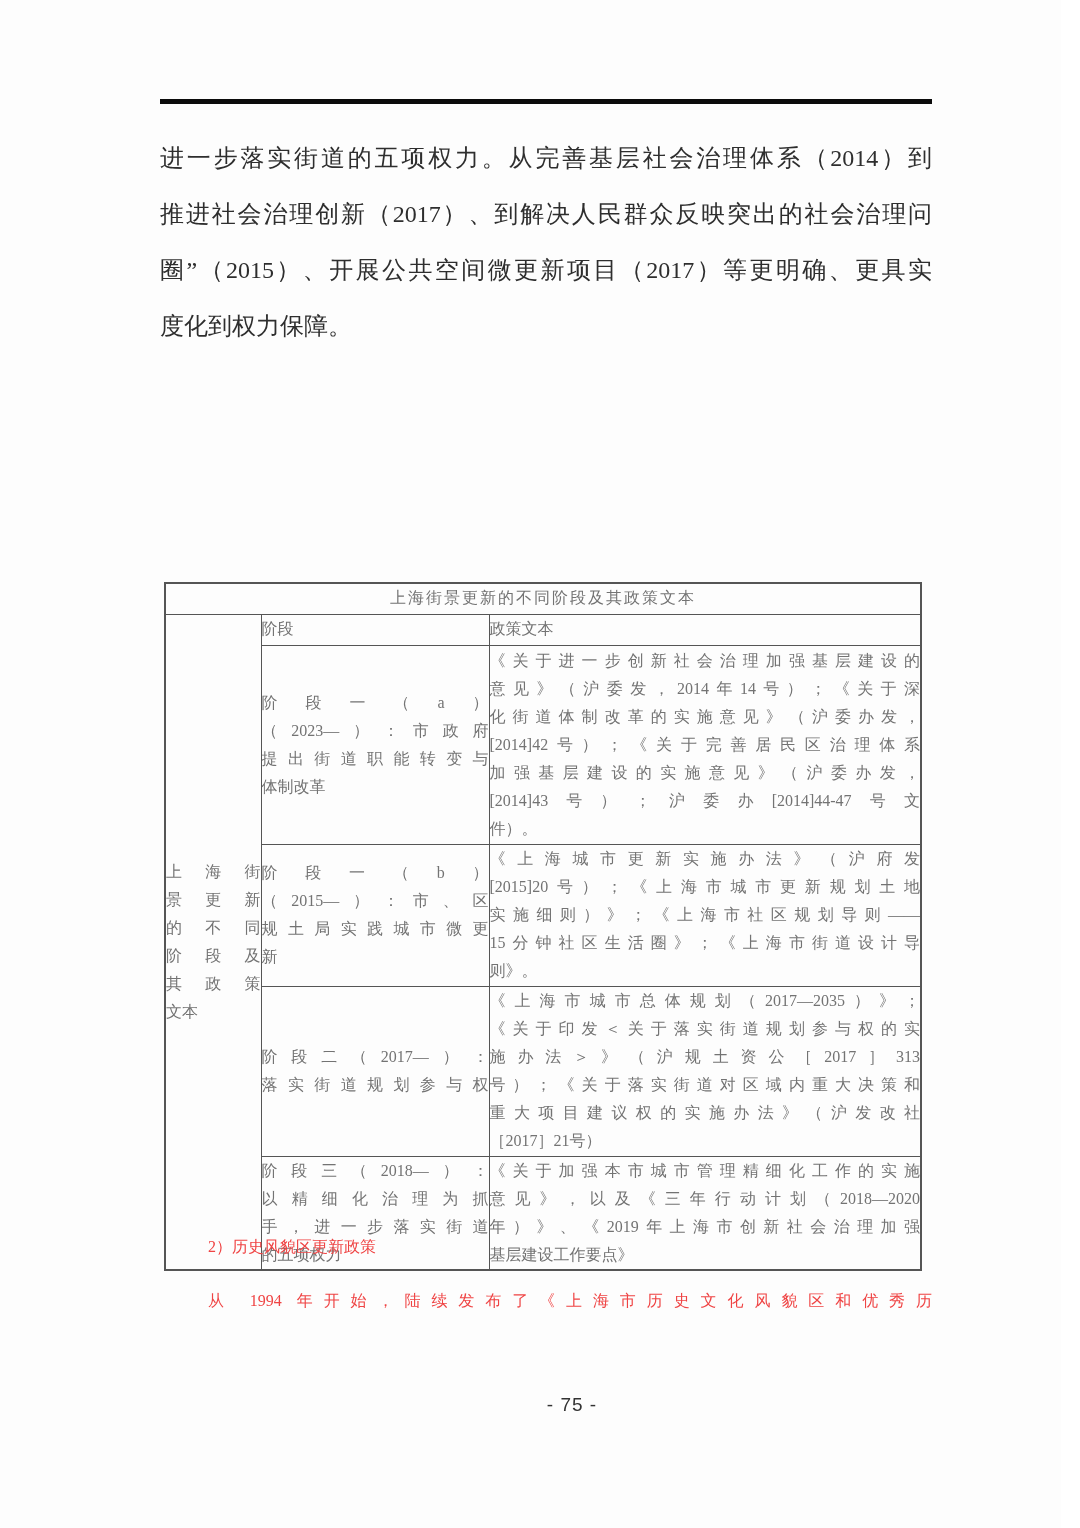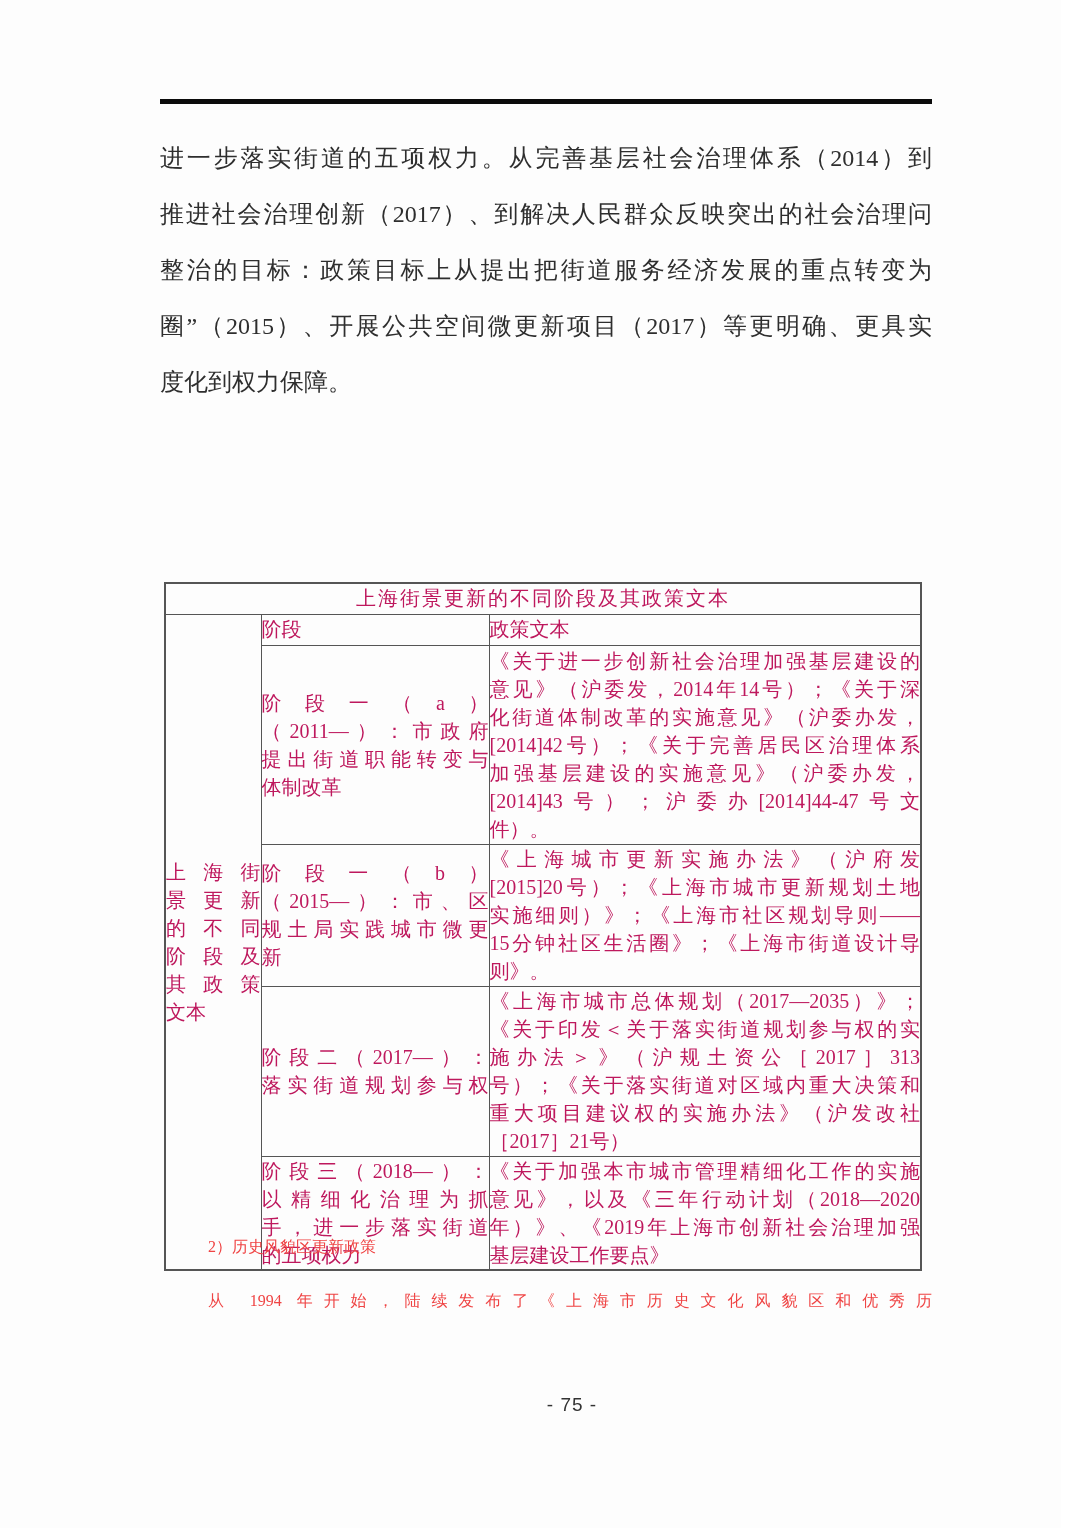--- a/index.html
+++ b/index.html
@@ -23,21 +23,21 @@
   .intro .tl{line-height:56px;}
   
   .tl{text-align:left;}
   .jl{text-align:justify;text-align-last:justify;}
   
   .ptable{
     position:absolute;left:164px;top:582px;
     width:756px;table-layout:fixed;
     border-collapse:collapse;
     border:2px solid #555;
-    font-size:20px;color:#be185d;
+    font-size:16px;color:#737373;
   }
   .ptable td{
     border:1px solid #555;
     vertical-align:middle;
     padding:0;
     overflow:hidden;
   }
   .ptable .tl{line-height:28px;}
   .c1{width:96px;} .c2{width:228px;} .c3{width:432px;}
   .trow-title{height:31px;}
@@ -67,21 +67,20 @@
 </head>
 <body>
 
 <div class="page">
 
   <div class="top-rule"></div>
 
   <div class="intro">
       <div class="tl jl">进一步落实街道的五项权力。从完善基层社会治理体系（2014）到</div>
       <div class="tl jl">推进社会治理创新（2017）、到解决人民群众反映突出的社会治理问</div>
-      <div class="tl jl">整治的目标：政策目标上从提出把街道服务经济发展的重点转变为</div>
       <div class="tl jl">圈”（2015）、开展公共空间微更新项目（2017）等更明确、更具实</div>
       <div class="tl">度化到权力保障。</div>
     </div>
 
   <table class="ptable">
     <colgroup>
         <col class="c1">
         <col class="c2">
         <col class="c3">
       </colgroup>
@@ -97,21 +96,21 @@
             <div class="tl jl">阶段及</div>
             <div class="tl jl">其政策</div>
             <div class="tl">文本</div>
           </td>
         <td class="head-cell">阶段</td>
         <td class="head-cell">政策文本</td>
       </tr>
       <tr class="trow r1">
         <td class="stage-cell">
             <div class="tl jl">阶段一（a）</div>
-            <div class="tl jl">（2011—）：市政府</div>
+            <div class="tl jl">（2023—）：市政府</div>
             <div class="tl jl">提出街道职能转变与</div>
             <div class="tl">体制改革</div>
           </td>
         <td class="policy-cell">
             <div class="tl jl">《关于进一步创新社会治理加强基层建设的</div>
             <div class="tl jl">意见》（沪委发，2014年14号）；《关于深</div>
             <div class="tl jl">化街道体制改革的实施意见》（沪委办发，</div>
             <div class="tl jl">[2014]42号）；《关于完善居民区治理体系</div>
             <div class="tl jl">加强基层建设的实施意见》（沪委办发，</div>
             <div class="tl jl">[2014]43号）；沪委办[2014]44-47号文</div>

